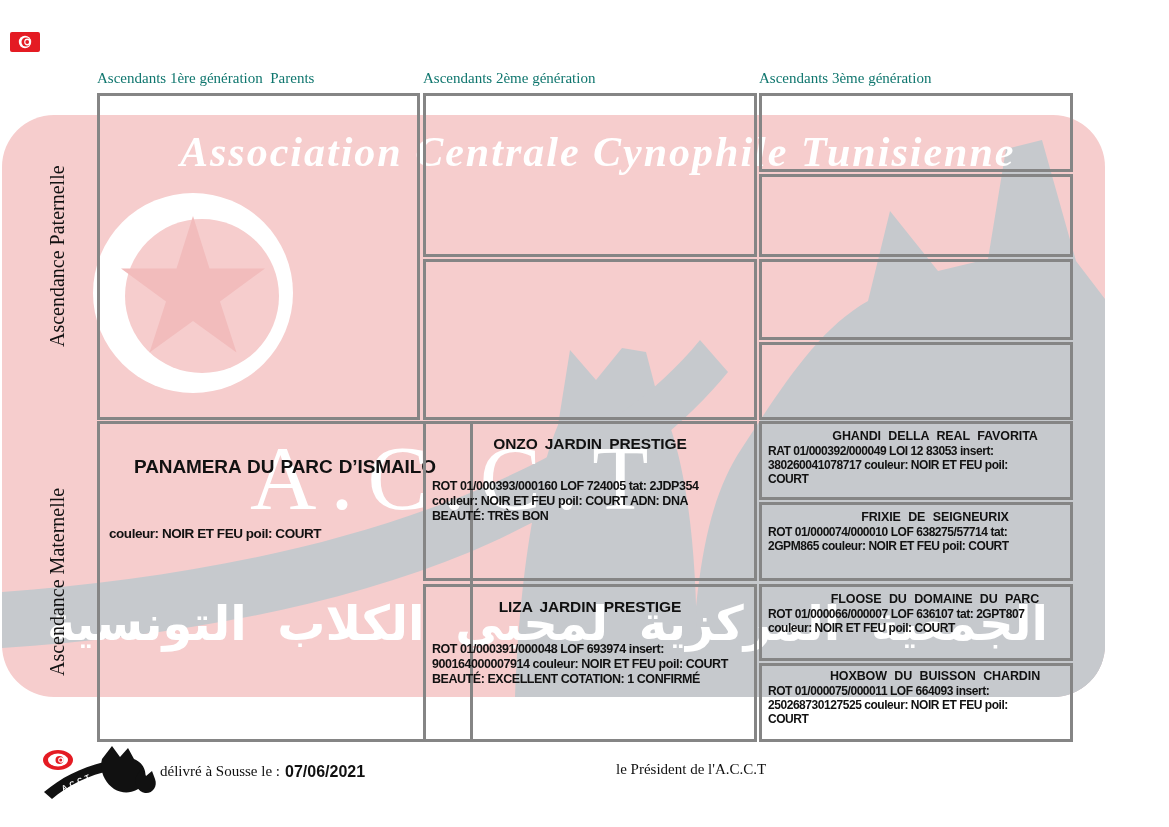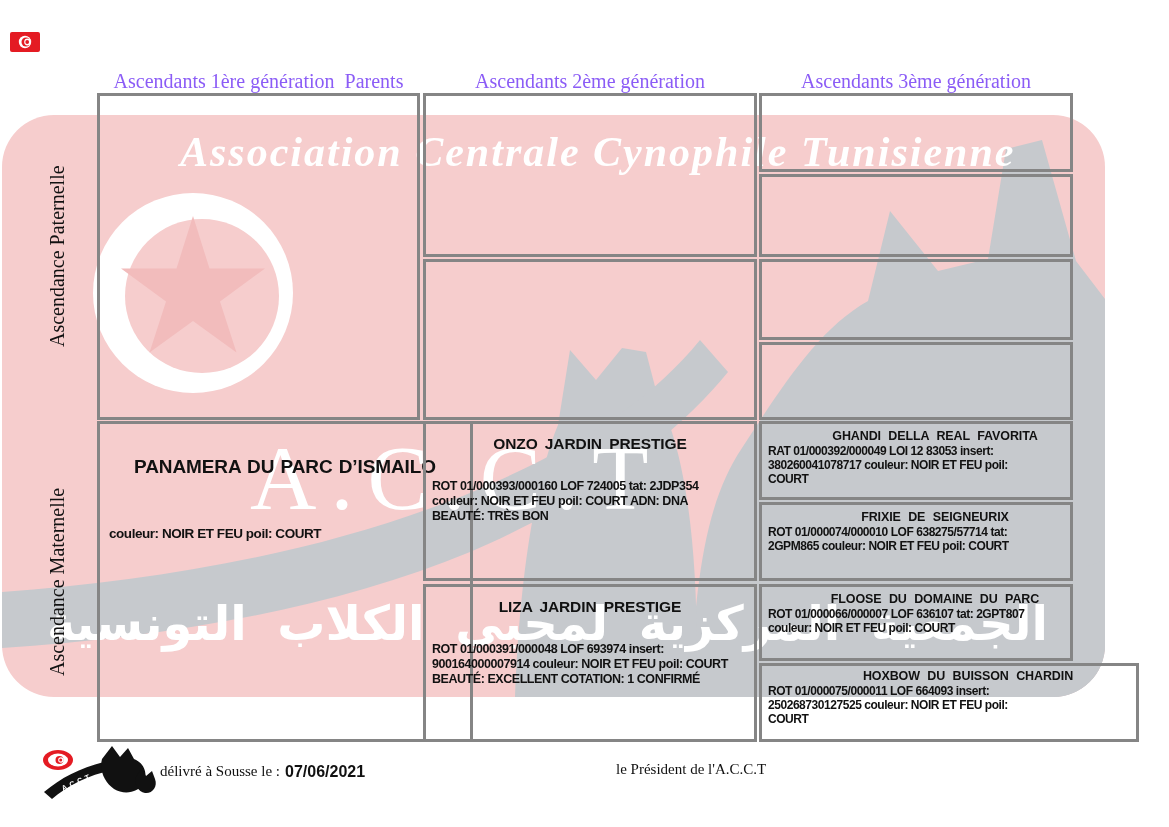--- a/index.html
+++ b/index.html
@@ -5,22 +5,22 @@
   * { margin:0; padding:0; box-sizing:border-box; }
   body { background:#ffffff; }
   .page {
     position:relative; width:1169px; height:827px; background:#ffffff;
     overflow:hidden; font-family:"Liberation Sans", sans-serif;
   }
   
   .corner-flag { position:absolute; left:10px; top:32px; }
   
   .gen-header {
-    position:absolute; top:70px; height:22px; text-align:center;
-    font-family:"Liberation Serif", serif; font-size:20px; color:#8b5cf6;
+    position:absolute; top:70px; height:22px; text-align:left;
+    font-family:"Liberation Serif", serif; font-size:15px; color:#0f766e;
     white-space:pre;
   }
   .h1 { left:97px;  width:323px; }
   .h2 { left:423px; width:334px; }
   .h3 { left:759px; width:314px; }
   
   .card {
     position:absolute; left:2px; top:115px; width:1103px; height:582px;
     background:#f6cdcd; border-radius:52px; overflow:hidden;
   }
@@ -184,21 +184,21 @@
       <div>2GPM865 couleur: NOIR ET FEU poil: COURT</div>
     </div>
   </div>
   <div class="cell" style="left:759px;top:584px;width:314px;height:77px">
     <div class="dog-name g3-name">FLOOSE DU DOMAINE DU PARC</div>
     <div class="details g3-details">
       <div>ROT 01/000066/000007 LOF 636107 tat: 2GPT807</div>
       <div>couleur: NOIR ET FEU poil: COURT</div>
     </div>
   </div>
-  <div class="cell" style="left:759px;top:663px;width:380px;height:79px">
+  <div class="cell" style="left:759px;top:663px;width:314px;height:79px">
     <div class="dog-name g3-name" style="margin-top:3px">HOXBOW DU BUISSON CHARDIN</div>
     <div class="details g3-details">
       <div>ROT 01/000075/000011 LOF 664093 insert:</div>
       <div>250268730127525 couleur: NOIR ET FEU poil:</div>
       <div>COURT</div>
     </div>
   </div>
 
   <svg class="footer-logo" width="128" height="62" viewBox="0 0 128 62">
 

